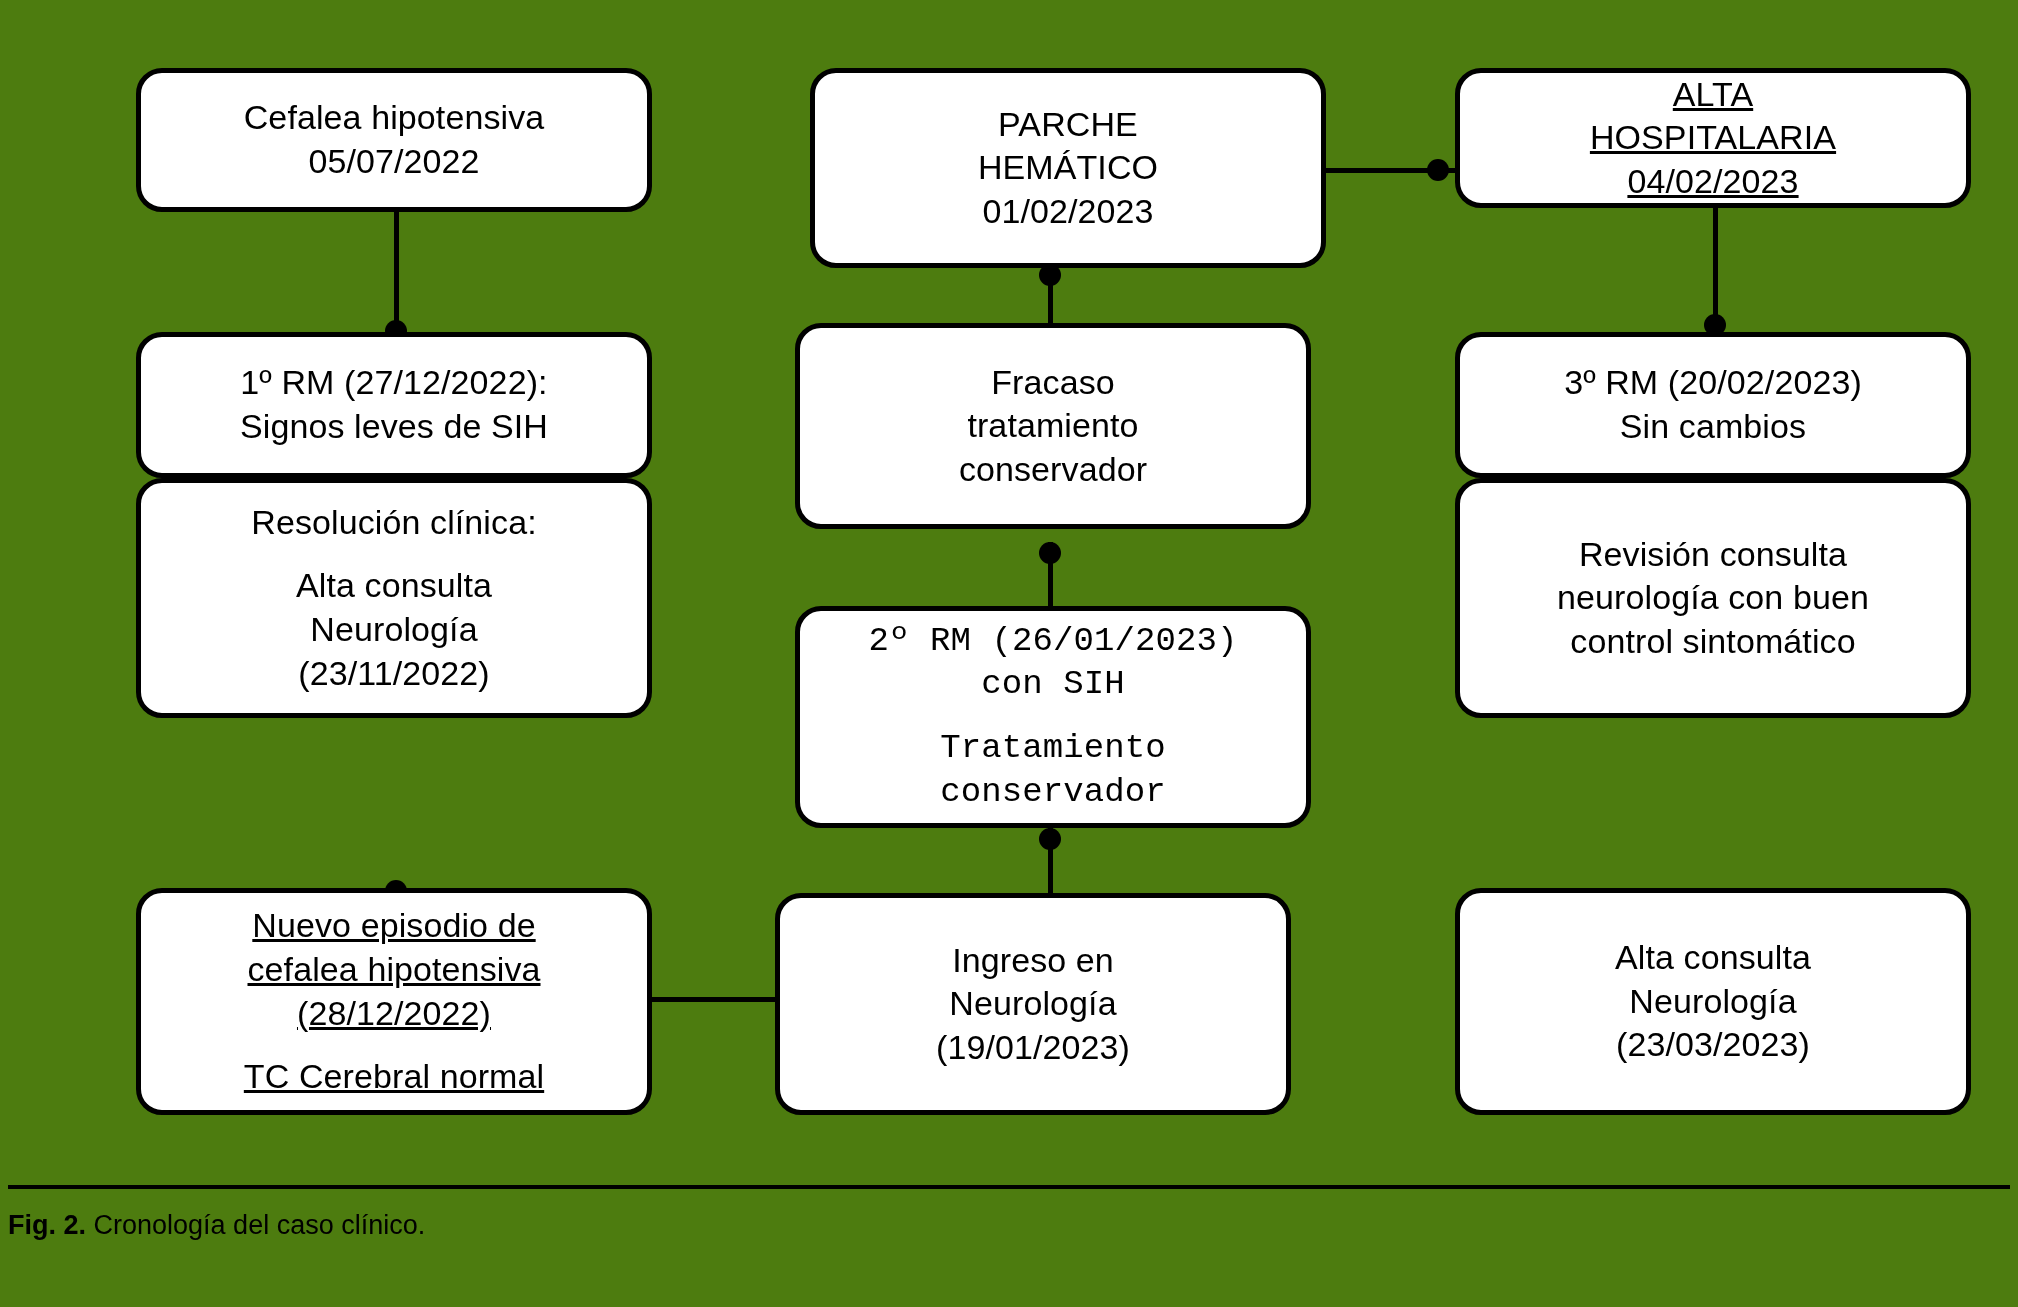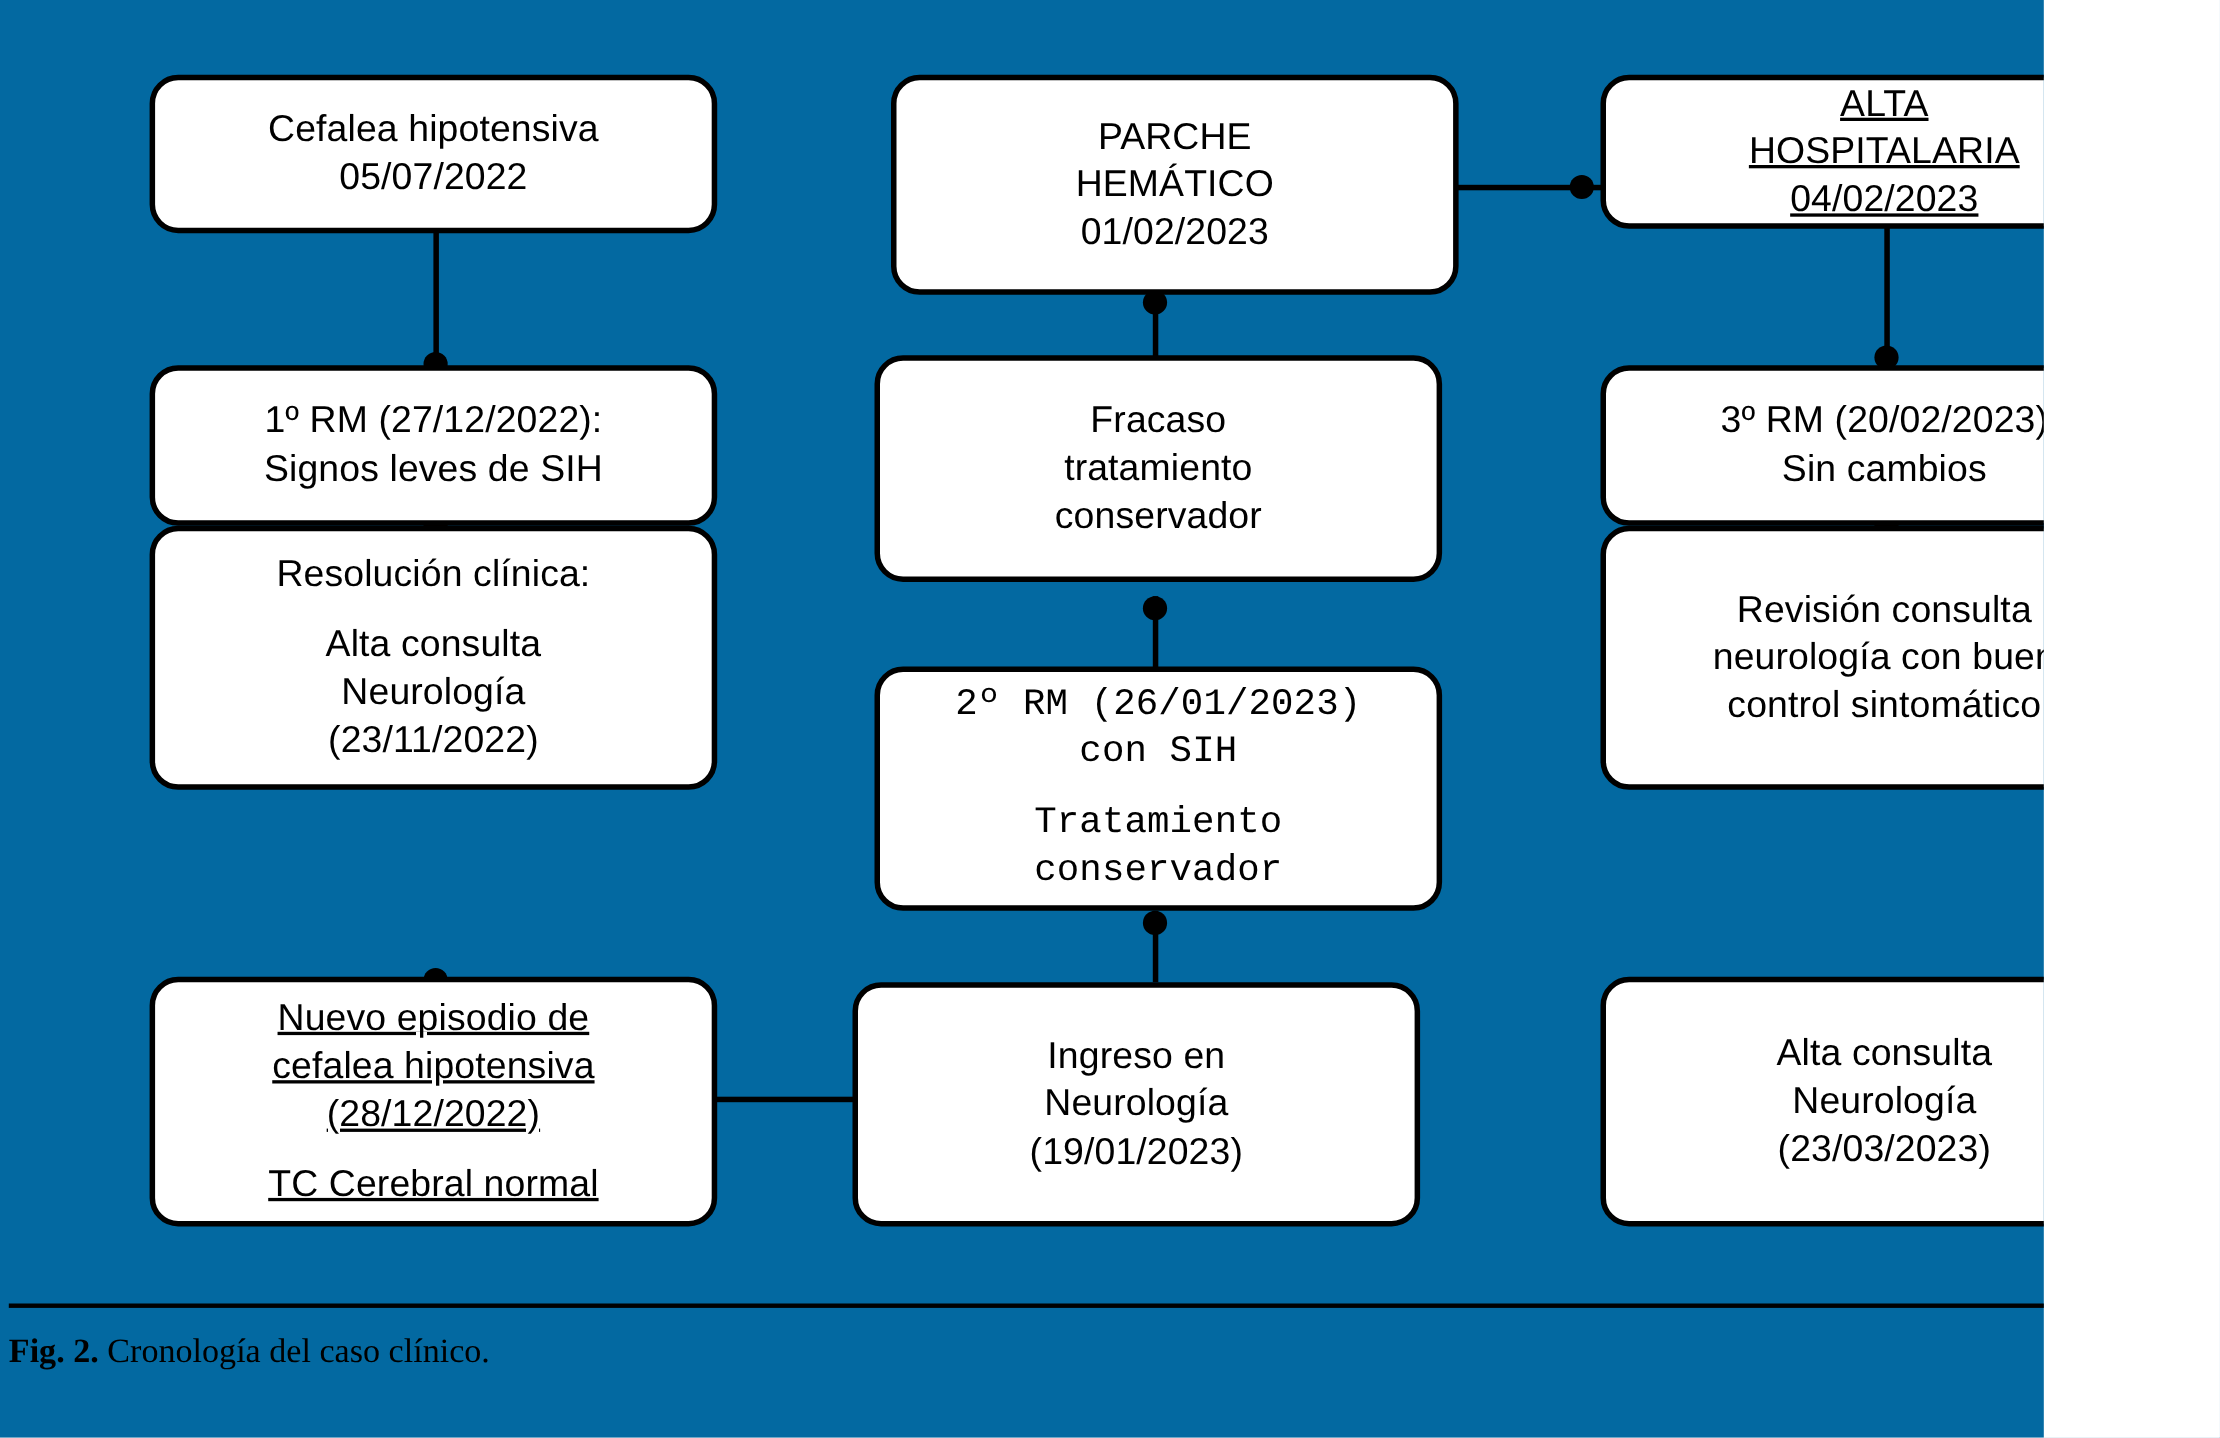--- a/index.html
+++ b/index.html
@@ -7,23 +7,23 @@
     margin: 0;
     padding: 0;
     background: #ffffff;
   }
   body {
     font-family: "Liberation Sans", "DejaVu Sans", sans-serif;
     color: #000000;
   }
   #figure-root {
     position: relative;
-    width: 1858px;
+    width: 2018px;
     height: 1307px;
-    background: #0369a1;
+    background: #4d7c0f;
     overflow: hidden;
   }
   #flow-canvas {
     position: absolute;
     left: 0;
     top: 0;
     width: 2018px;
     height: 1307px;
   }
   .node-box {
@@ -72,22 +72,22 @@
     left: 8px;
     top: 1185px;
     width: 2002px;
     height: 4px;
     background: #000000;
   }
   #caption {
     position: absolute;
     left: 8px;
     top: 1210px;
-    font-family: Liberation Serif, serif;
-    font-size: 31px;
+    font-family: Liberation Sans, sans-serif;
+    font-size: 27px;
     color: #000000;
     white-space: nowrap;
   }
   #caption .caption-label {
     font-weight: bold;
   }
   #caption .caption-text {
     font-weight: normal;
   }
 </style>

